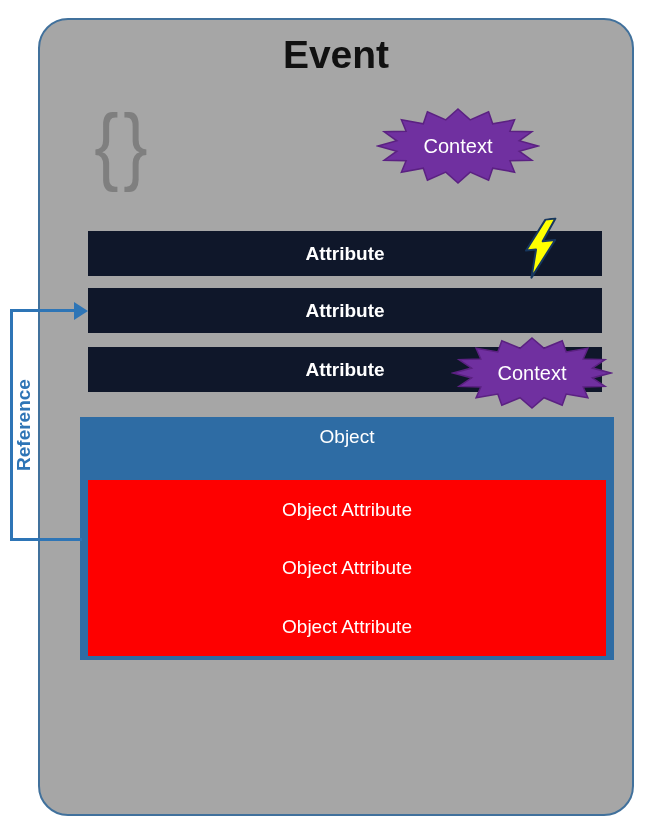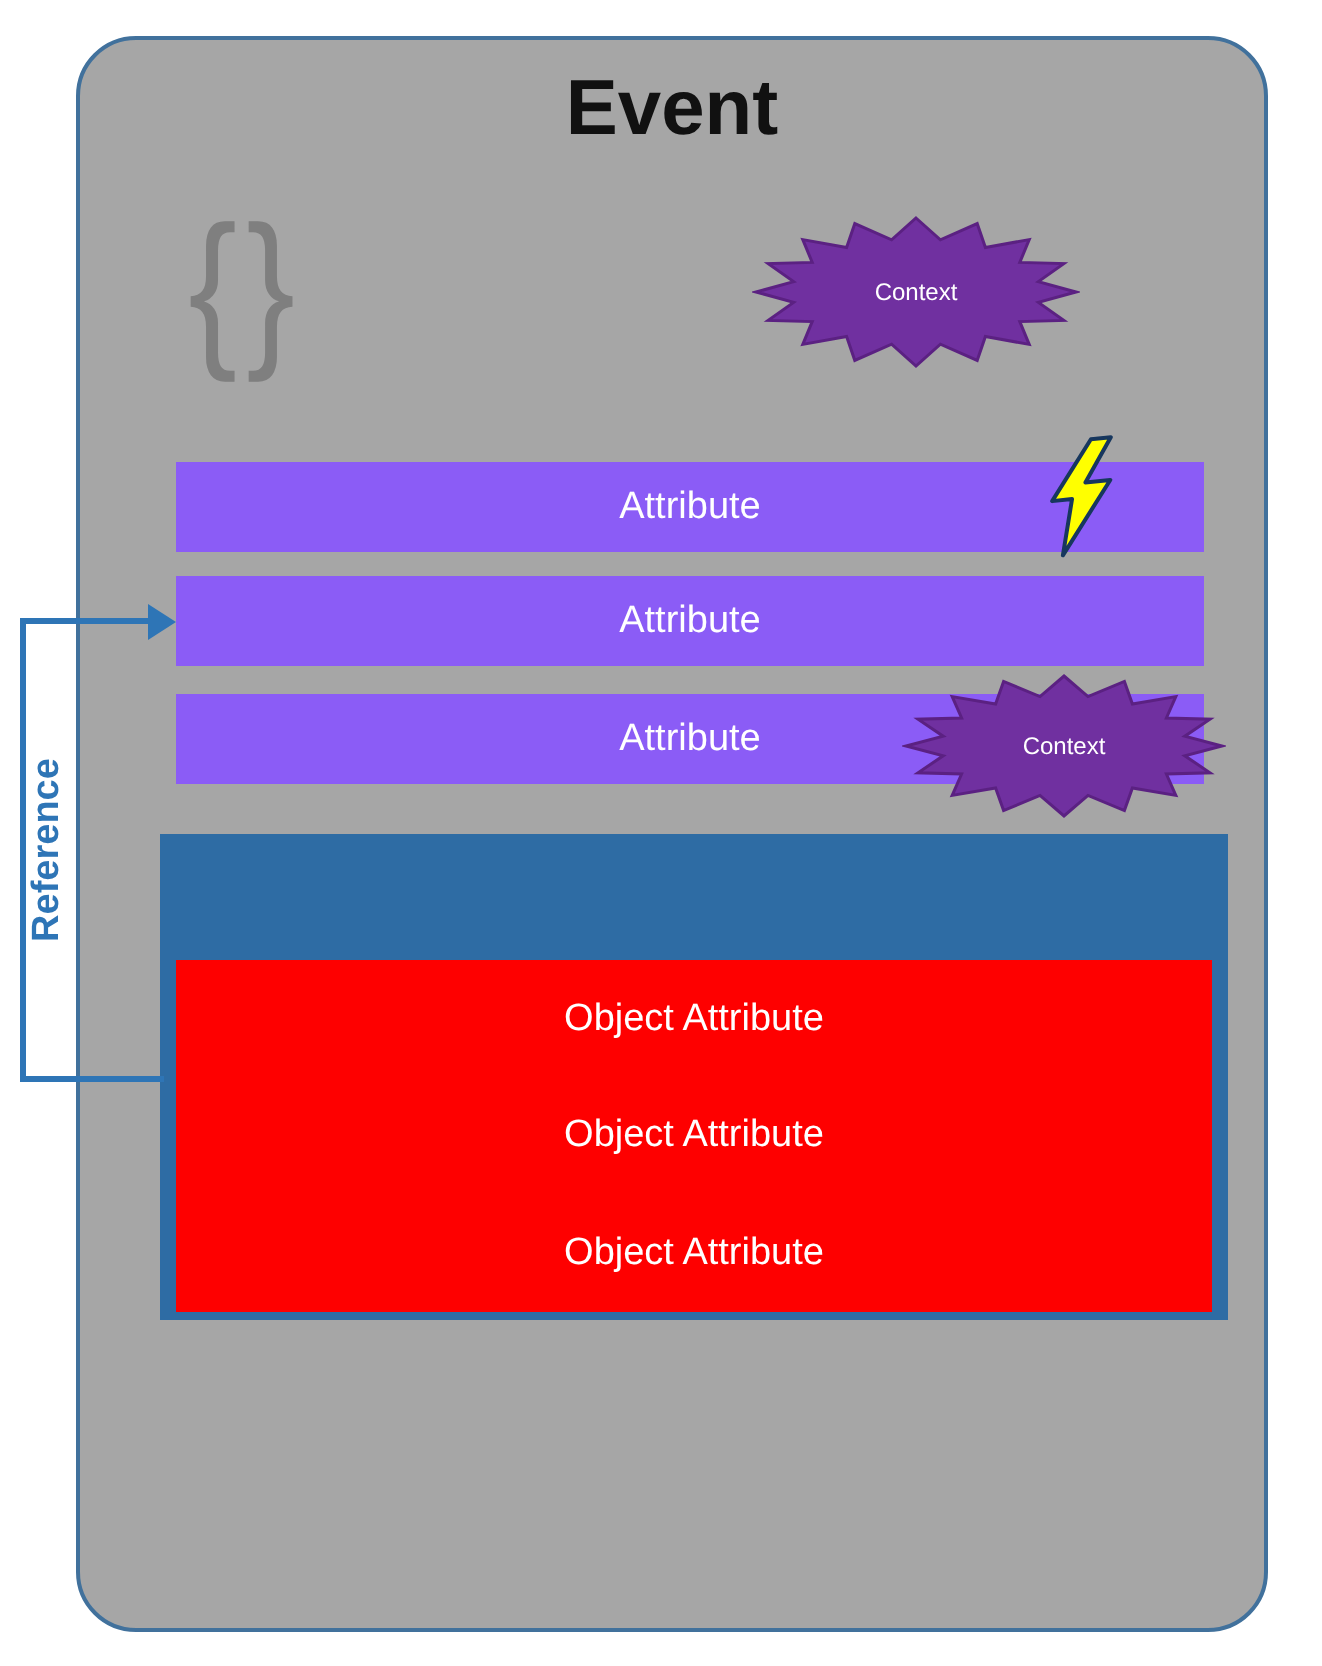--- a/index.html
+++ b/index.html
@@ -51,34 +51,35 @@
   .starburst {
     position: absolute;
     display: flex;
     align-items: center;
     justify-content: center;
   }
   .starburst svg { position: absolute; left: 0; top: 0; }
   .starburst .badge-label {
     position: relative;
     color: #ffffff;
-    font-size: 12px;
+    font-size: 20px;
     z-index: 2;
   }
   .bar {
     position: absolute;
     left: 88px;
     width: 514px;
     height: 45px;
-    background: #8b5cf6;
+    background: #0f172a;
     display: flex;
     align-items: center;
     justify-content: center;
     color: #ffffff;
     font-size: 19px;
+    font-weight: bold;
   }
   .object-box {
     position: absolute;
     left: 80px; top: 417px;
     width: 534px; height: 243px;
     background: #2e6ca4;
   }
   .object-title {
     position: absolute;
     left: 0; top: 9px;
@@ -169,20 +170,21 @@
   </svg>
 
   <div class="starburst ctx-2">
     <svg width="162" height="74" viewBox="0 0 162 74">
       <polygon class="starburst-poly" fill="#7030a0" stroke="#5b2182" stroke-width="1.5" points="81.0,2.0 93.0,12.3 111.2,4.7 115.2,16.0 136.9,12.3 132.2,23.0 154.0,23.6 141.4,32.1 160.0,37.0 141.4,41.9 154.0,50.4 132.2,51.0 136.9,61.7 115.2,58.0 111.2,69.3 93.0,61.7 81.0,72.0 69.0,61.7 50.8,69.3 46.8,58.0 25.1,61.7 29.8,51.0 8.0,50.4 20.6,41.9 2.0,37.0 20.6,32.1 8.0,23.6 29.8,23.0 25.1,12.3 46.8,16.0 50.8,4.7 69.0,12.3"></polygon>
     </svg>
     <span class="badge-label">Context</span>
   </div>
 
   <div class="object-box">
+    <div class="object-title">Object</div>
     <div class="obj-bar" style="top:63px;">
       <span>Object Attribute</span>
     </div>
     <div class="obj-bar" style="top:121px;">
       <span>Object Attribute</span>
     </div>
     <div class="obj-bar" style="top:180px;">
       <span>Object Attribute</span>
     </div>
   </div>

